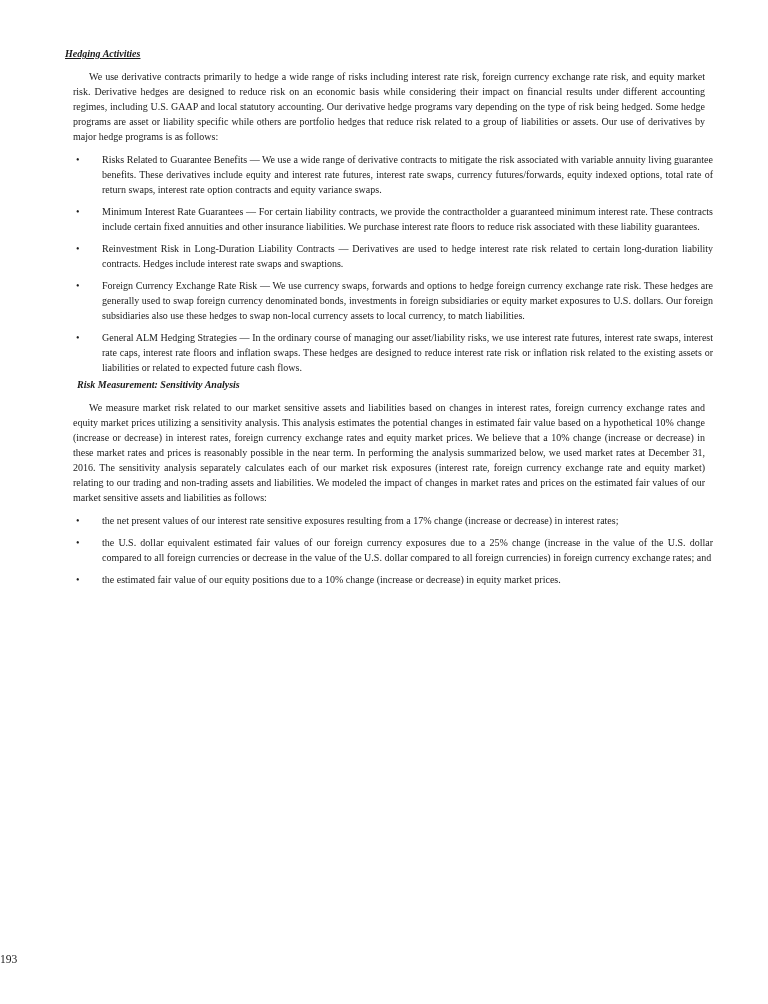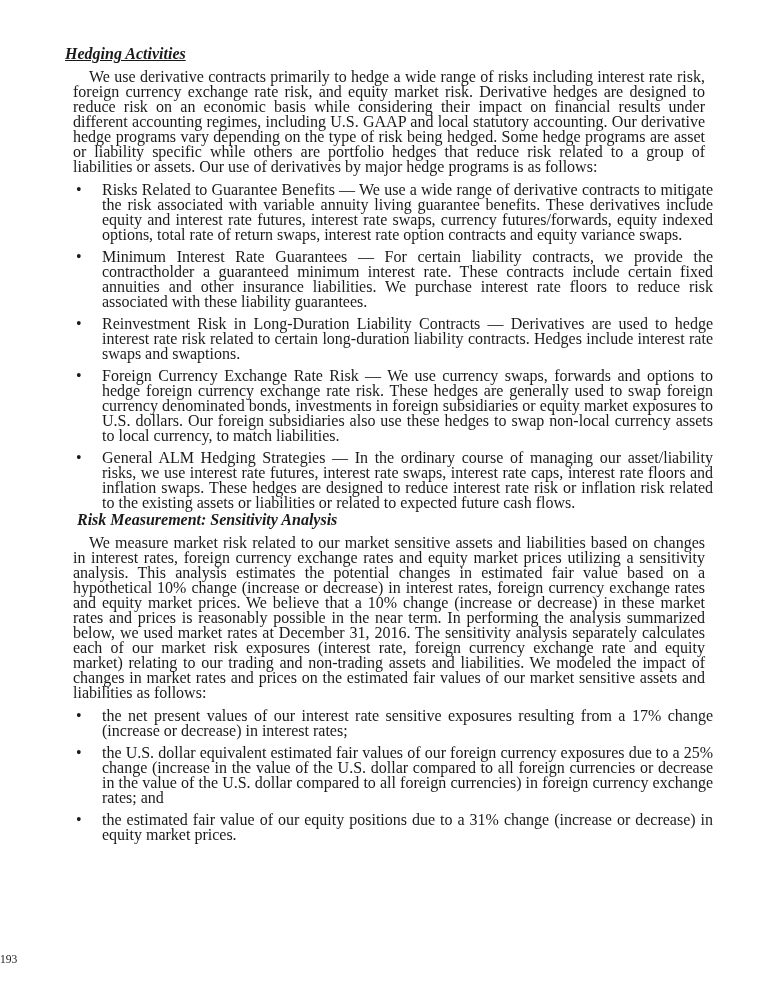--- a/index.html
+++ b/index.html
@@ -1,19 +1,19 @@
 <!DOCTYPE html>
 <html><head>
 <meta charset="utf-8">
 <style>
   html, body { margin: 0; padding: 0; background: #ffffff; }
   body { width: 768px; height: 1004px; position: relative; overflow: hidden; }
   .page {
     position: absolute; left: 65px; top: 46px; width: 648px;
-    font-family: "Liberation Serif", serif; font-size: 16px; line-height: 15px;
+    font-family: "Liberation Serif", serif; font-size: 10px; line-height: 15px;
     color: #1a1a1a;
   }
   .heading-u { font-weight: bold; font-style: italic; text-decoration: underline; margin: 0 0 1px 0; }
   .heading { font-weight: bold; font-style: italic; margin: 0 0 1px 12px; }
   p.para { margin: 8px; text-align: justify; text-indent: 16px; }
   ul.bullets { list-style: none; margin: 6px 0 0 0; padding: 0; }
   ul.bullets li { position: relative; padding-left: 37px; margin: 0 0 7px 0; text-align: justify; }
   ul.bullets li .bullet { position: absolute; left: 11px; top: 0; }
   .page-number {
     position: absolute; left: 0; width: 768px; top: 953px; text-align: left;
@@ -32,17 +32,17 @@
     <li><span class="bullet">•</span><span>Reinvestment Risk in Long-Duration Liability Contracts — Derivatives are used to hedge interest rate risk related to certain long-duration liability contracts. Hedges include interest rate swaps and swaptions.</span></li>
     <li><span class="bullet">•</span><span>Foreign Currency Exchange Rate Risk — We use currency swaps, forwards and options to hedge foreign currency exchange rate risk. These hedges are generally used to swap foreign currency denominated bonds, investments in foreign subsidiaries or equity market exposures to U.S. dollars. Our foreign subsidiaries also use these hedges to swap non-local currency assets to local currency, to match liabilities.</span></li>
     <li style="margin-bottom:2px"><span class="bullet">•</span><span>General ALM Hedging Strategies — In the ordinary course of managing our asset/liability risks, we use interest rate futures, interest rate swaps, interest rate caps, interest rate floors and inflation swaps. These hedges are designed to reduce interest rate risk or inflation risk related to the existing assets or liabilities or related to expected future cash flows.</span></li>
   </ul>
 
   <div class="heading">Risk Measurement: Sensitivity Analysis</div>
   <p class="para">We measure market risk related to our market sensitive assets and liabilities based on changes in interest rates, foreign currency exchange rates and equity market prices utilizing a sensitivity analysis. This analysis estimates the potential changes in estimated fair value based on a hypothetical 10% change (increase or decrease) in interest rates, foreign currency exchange rates and equity market prices. We believe that a 10% change (increase or decrease) in these market rates and prices is reasonably possible in the near term. In performing the analysis summarized below, we used market rates at December 31, 2016. The sensitivity analysis separately calculates each of our market risk exposures (interest rate, foreign currency exchange rate and equity market) relating to our trading and non-trading assets and liabilities. We modeled the impact of changes in market rates and prices on the estimated fair values of our market sensitive assets and liabilities as follows:</p>
   <ul class="bullets">
     <li><span class="bullet">•</span><span>the net present values of our interest rate sensitive exposures resulting from a 17% change (increase or decrease) in interest rates;</span></li>
     <li><span class="bullet">•</span><span>the U.S. dollar equivalent estimated fair values of our foreign currency exposures due to a 25% change (increase in the value of the U.S. dollar compared to all foreign currencies or decrease in the value of the U.S. dollar compared to all foreign currencies) in foreign currency exchange rates; and</span></li>
-    <li><span class="bullet">•</span><span>the estimated fair value of our equity positions due to a 31% change (increase or decrease) in equity market prices.</span></li>
+    <li><span class="bullet">•</span><span>the estimated fair value of our equity positions due to a 10% change (increase or decrease) in equity market prices.</span></li>
   </ul>
 </div>
 
 <div class="page-number">193</div>
 
 </body></html>

